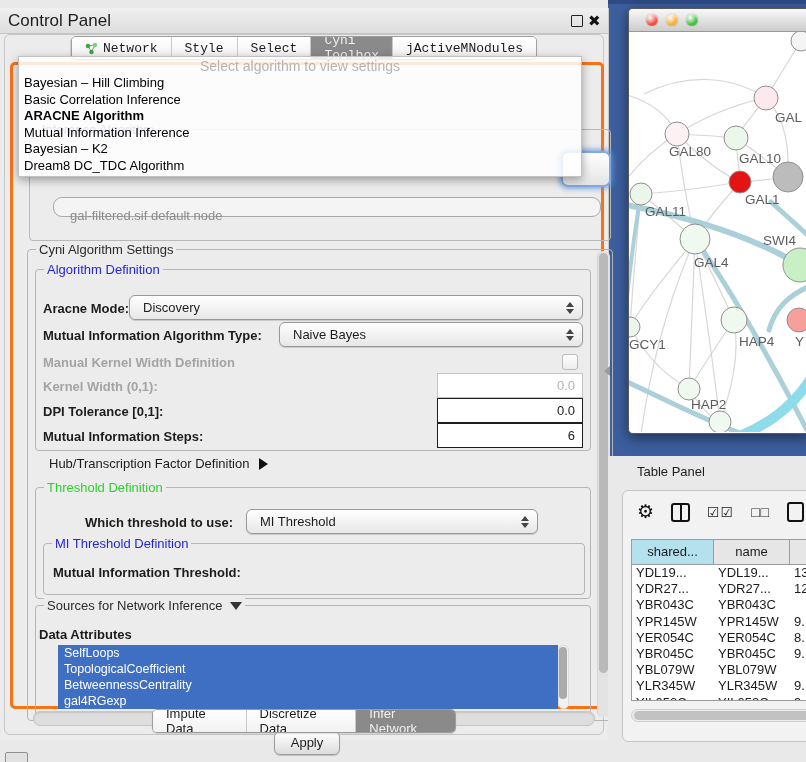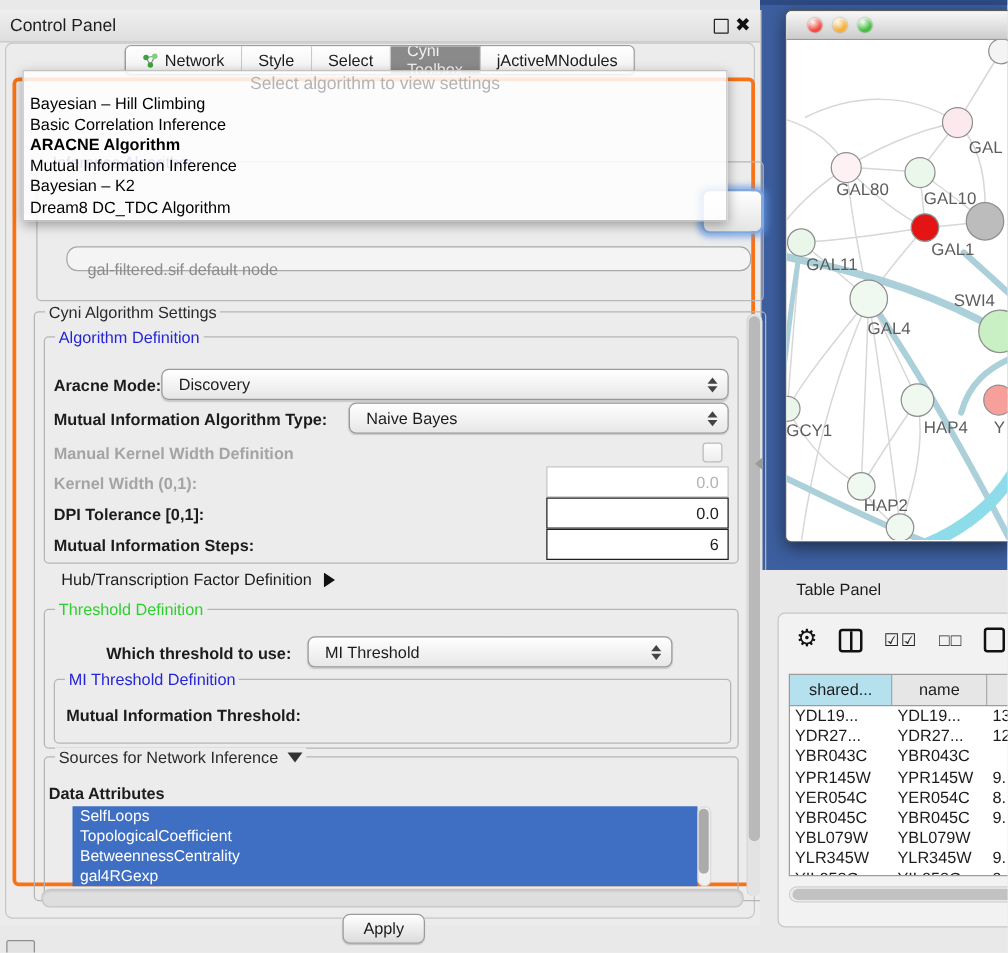--- a/index.html
+++ b/index.html
@@ -8,30 +8,30 @@
     background:#e9e9e9;
     font-family:"Liberation Sans","DejaVu Sans",sans-serif;
     font-size:13px;color:#1c1c1c;
     -webkit-font-smoothing:antialiased;
   }
   .abs{position:absolute;}
 
   
   .control-panel{left:0;top:8px;width:608px;height:732px;background:#ececec;border-right:1px solid #c9c9c9;}
   .cp-titlebar{left:0;top:0;width:608px;height:25px;background:linear-gradient(#efefef,#dedede);border-bottom:1px solid #c4c4c4;}
-  .cp-title{left:8px;top:0;line-height:25px;font-size:14px;color:#1d1d1d;}
+  .cp-title{left:8px;top:0;line-height:25px;font-size:17px;color:#1d1d1d;}
   .float-icon{left:571px;top:7px;width:10px;height:10px;border:1.6px solid #222;border-radius:1px;background:transparent;}
   .close-icon{left:588px;top:2px;font-size:15px;font-weight:bold;color:#111;line-height:21px;}
   .cp-outer{left:4px;top:26px;width:598px;height:699px;border:1px solid #c6c6c6;border-radius:6px;background:#ececec;}
 
   .tabbar{display:flex;border:1px solid #9c9c9c;border-radius:5px;overflow:hidden;background:#fcfcfc;height:22px;box-shadow:0 1px 1px rgba(0,0,0,.12);}
   .tabbar .tab{display:flex;align-items:center;gap:5px;padding:0 13px;font-size:13px;color:#1c1c1c;border-right:1px solid #c9c9c9;cursor:default;background:linear-gradient(#ffffff,#f1f1f1);}
   .tabbar .tab:last-child{border-right:none;}
   .tabbar .tab.selected{background:#8a8a8a;color:#f0f0f0;}
-  #top-tabs{top:28px;left:50%;transform:translateX(-50%);}
+  #top-tabs{top:28px;left:50%;transform:translateX(-50%);font-family:Liberation Mono, monospace;}
   #bottom-tabs{top:701px;left:50%;transform:translateX(-50%);}
 
   .content-box{left:10px;top:54px;width:588px;height:641px;border:3px solid #f97316;border-radius:5px;background:#ececec;}
 
   
   .ghost-gbox{left:16px;top:64px;width:580px;height:110px;border:1px solid #b8b8b8;border-radius:4px;}
   .ghost-label{left:26px;top:57px;background:#ececec;padding:0 3px;color:#4646c8;}
   .ghost-combo{left:548px;top:86px;width:46px;height:32px;border:2px solid #7fa9e0;border-radius:7px;background:linear-gradient(#fff,#e4e4e4);box-shadow:0 0 5px 2px rgba(96,150,226,.75);}
   .ghost-field{left:40px;top:132px;width:548px;height:20px;border:1px solid #a9a9a9;border-radius:9px;background:#f4f4f4;color:#8c8c8c;line-height:36px;padding-left:16px;box-sizing:border-box;}
 
@@ -223,20 +223,31 @@
         <span>Style</span>
       </div>
       <div class="tab">
         <span>Select</span>
       </div>
       <div class="tab selected">
         <span>Cyni Toolbox</span>
       </div>
       <div class="tab">
         <span>jActiveMNodules</span>
+      </div>
+    </div>
+  <div class="abs tabbar" id="bottom-tabs">
+      <div class="tab">
+        <span>Impute Data</span>
+      </div>
+      <div class="tab">
+        <span>Discretize Data</span>
+      </div>
+      <div class="tab selected">
+        <span>Infer Network</span>
       </div>
     </div>
 
   <div class="abs popup">
     <div class="placeholder">Select algorithm to view settings</div>
     <div id="popup-options">
         <div class="opt">Bayesian – Hill Climbing</div>
         <div class="opt">Basic Correlation Inference</div>
         <div class="opt selected">ARACNE Algorithm</div>
         <div class="opt">Mutual Information Inference</div>

